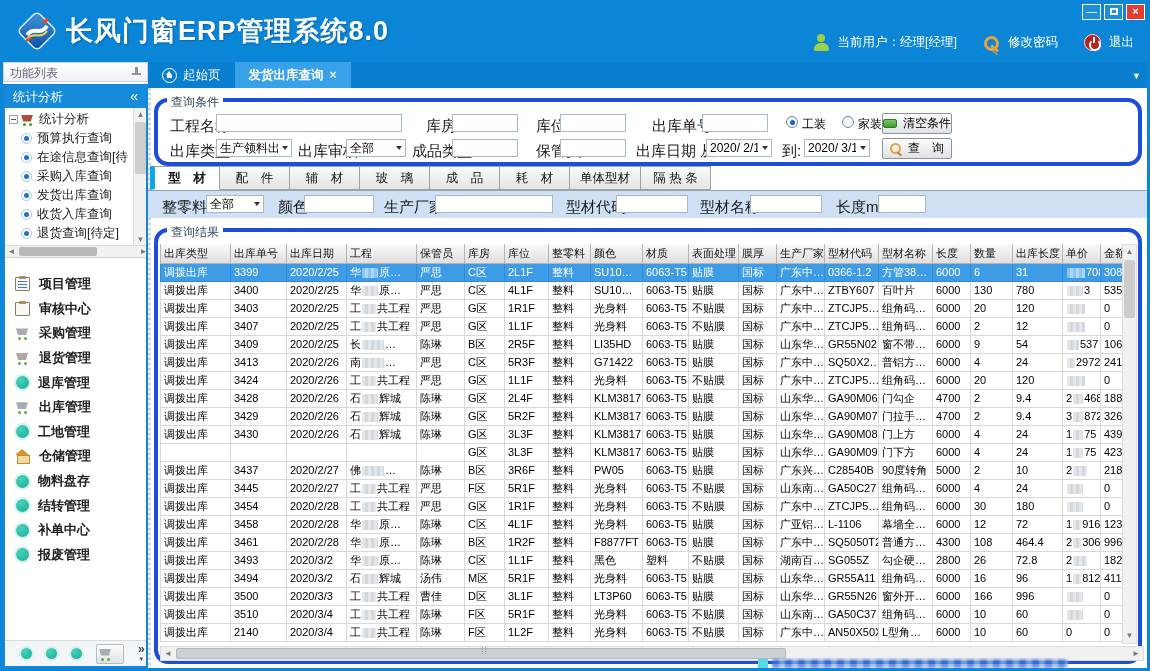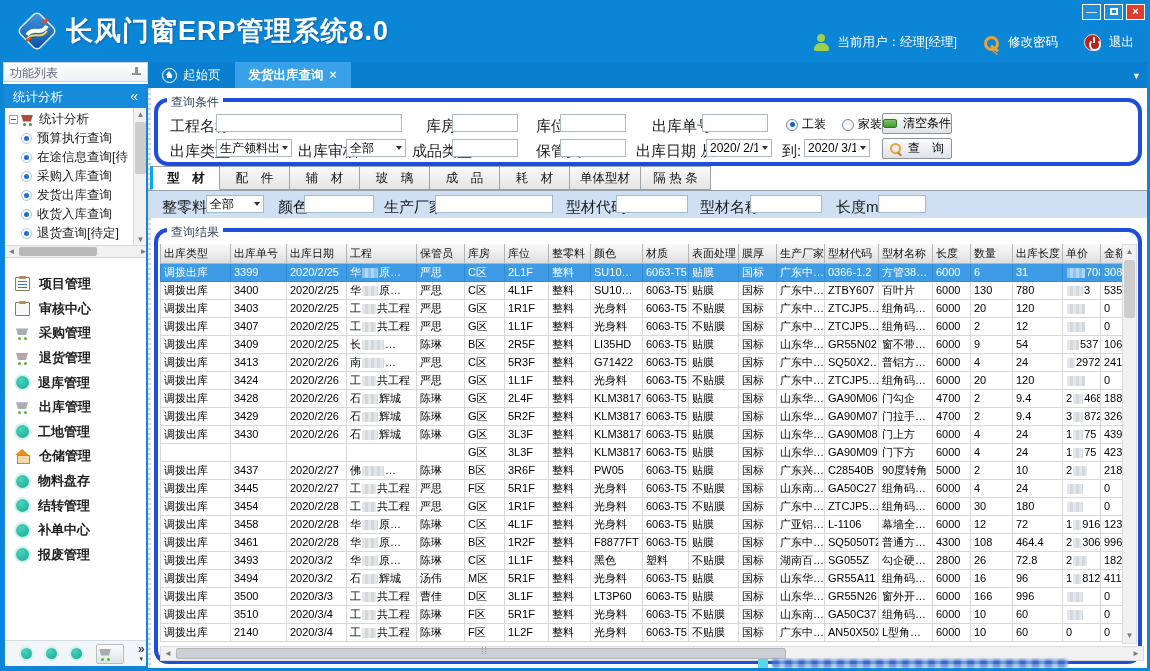--- a/index.html
+++ b/index.html
@@ -91,32 +91,32 @@
   .fieldset { position:absolute; border:4px solid #1d4ed8; border-radius:14px; background:#fff; }
   .legend { position:absolute; left:9px; top:-8px; background:#fff; padding:0 4px; font-size:12px; color:#33475c; }
   .qc { left:6px; top:10px; width:988px; height:68px; }
 
   .flabel { position:absolute; font-size:15px; color:#1a1a1a; white-space:nowrap; }
   .finput { position:absolute; height:18px; border:1px solid #a7b8c8; background:#fff; font-size:12px; padding:0 3px; font-family:inherit; }
   .selbox { position:absolute; height:18px; border:1px solid #a7b8c8; background:#fff; font-size:12px; display:flex; align-items:center; cursor:pointer; }
   .selbox .val { flex:1; padding:0 3px; white-space:nowrap; overflow:hidden; }
   .selbox .da { width:13px; height:16px; display:flex; align-items:center; justify-content:center; }
   .selbox .da::before { content:""; border-left:3.5px solid transparent; border-right:3.5px solid transparent; border-top:4px solid #333; }
-  .radio { position:absolute; display:flex; align-items:center; gap:4px; font-size:12px; cursor:pointer;font-family:Liberation Serif, serif; }
+  .radio { position:absolute; display:flex; gap:4px; font-size:12px; cursor:pointer;font-family:Liberation Serif, serif; }
   .rdot { width:12px; height:12px; border-radius:50%; border:1px solid #7a8a9a; background:radial-gradient(#fff,#e8eef4); position:relative; }
   .rdot.on::before { content:""; position:absolute; left:2.5px; top:2.5px; width:5px; height:5px; border-radius:50%; background:#1560c8; }
   .btn { position:absolute; height:21px; background:linear-gradient(#fcfcfc,#dfe2e6); border:1px solid #8a939c; border-radius:2px; font-size:12px; font-family:inherit; display:flex; align-items:center; justify-content:center; gap:6px; cursor:pointer; }
   .ic-clear { width:14px; height:9px; background:linear-gradient(#7cc86a,#3f9a30); border:1px solid #2f7a24; border-radius:2px; }
   .ic-mag { width:12px; height:12px; position:relative; }
   .ic-mag::before { content:""; position:absolute; left:0; top:0; width:7px; height:7px; border:2px solid #e8a33d; border-radius:50%; }
   .ic-mag::after { content:""; position:absolute; right:0; bottom:0; width:5px; height:2px; background:#b8812d; transform:rotate(45deg); }
 
   .mtabs { position:absolute; left:2px; top:78px; height:24px; display:flex; }
   .mtab { height:24px; padding:0 10px; min-width:70px; text-align:center; font-size:12.5px; line-height:23px; color:#111; background:linear-gradient(#fafafa,#e4e4e4); border:1px solid #9aa2aa; border-left:none; cursor:pointer; white-space:nowrap; }
-  .mtab:first-child { border-left:3px solid #0ea5e9; }
+  .mtab:first-child { border-left:5px solid #0ea5e9; }
   .mtab.active { background:#fff; font-weight:bold; border-bottom-color:#fff; }
   .subfilter { position:absolute; left:0; top:102px; width:999px; height:28px; background:#cfe0f4; border-top:1px solid #9aa2aa; }
 
   .rs { left:6px; top:140px; width:988px; height:436px; }
   .gridwrap { position:absolute; left:2px; top:12px; width:970px; height:400px; overflow:hidden; }
   table.grid { border-collapse:collapse; table-layout:fixed; width:980px; font-size:11px; }
   table.grid th { height:19px; background:linear-gradient(#fafafa,#dedede); border:1px solid #b5b5b5; border-top:none; font-weight:normal; text-align:left; padding:0 3px; white-space:nowrap; overflow:hidden; color:#111; }
   table.grid td { height:18px; border:1px solid #d8d8d8; padding:0 3px; white-space:nowrap; overflow:hidden; color:#000; }
   table.grid tr.selected td { background:#3d9ce5; color:#fff; border-color:#338cd2; }
   .cens { display:inline-block; height:10px; vertical-align:middle; margin:0 1px; border-radius:1px; background:repeating-linear-gradient(90deg,#e3e7ea 0 3px,#d2d8dd 3px 6px); }

